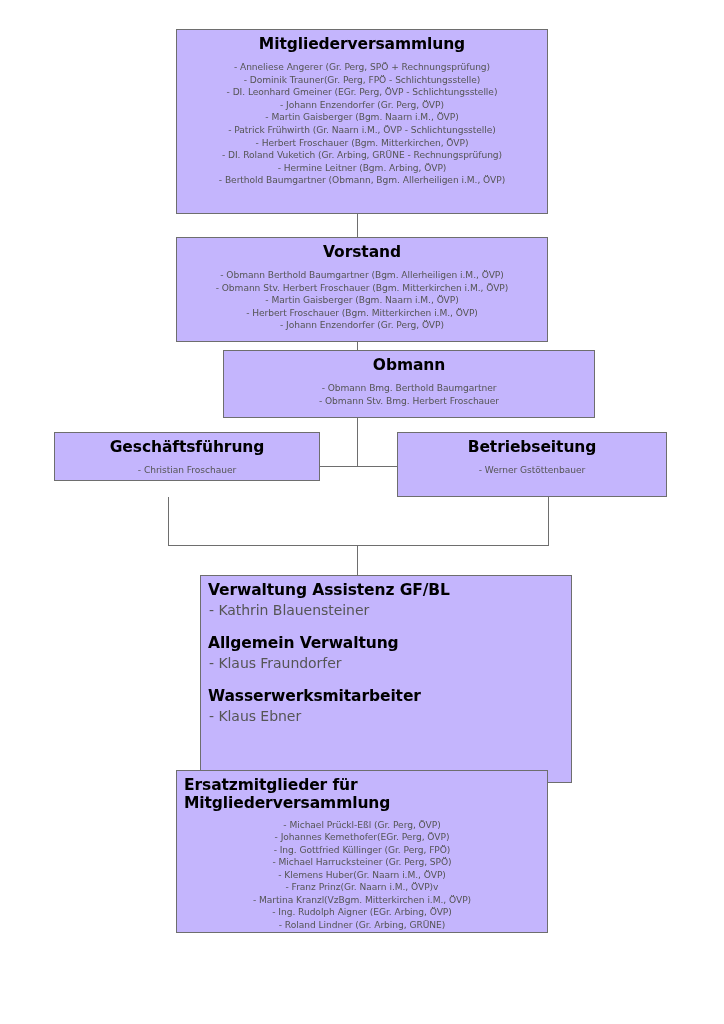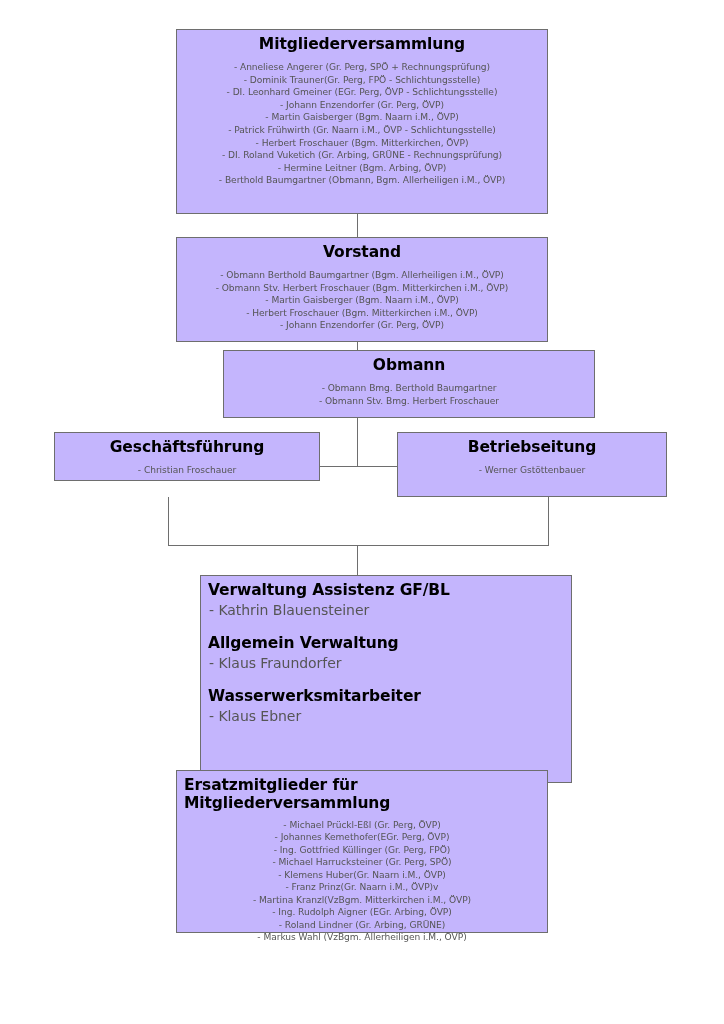--- a/index.html
+++ b/index.html
@@ -160,17 +160,16 @@
     <ul class="list tight">
       <li>- Michael Prückl-Eßl (Gr. Perg, ÖVP)</li>
       <li>- Johannes Kemethofer(EGr. Perg, ÖVP)</li>
       <li>- Ing. Gottfried Küllinger (Gr. Perg, FPÖ)</li>
       <li>- Michael Harrucksteiner (Gr. Perg, SPÖ)</li>
       <li>- Klemens Huber(Gr. Naarn i.M., ÖVP)</li>
       <li>- Franz Prinz(Gr. Naarn i.M., ÖVP)v</li>
       <li>- Martina Kranzl(VzBgm. Mitterkirchen i.M., ÖVP)</li>
       <li>- Ing. Rudolph Aigner (EGr. Arbing, ÖVP)</li>
       <li>- Roland Lindner (Gr. Arbing, GRÜNE)</li>
-      <li>- Markus Wahl (VzBgm. Allerheiligen i.M., ÖVP)</li>
     </ul>
   </div>
 
 </div>
 
 </body></html>

